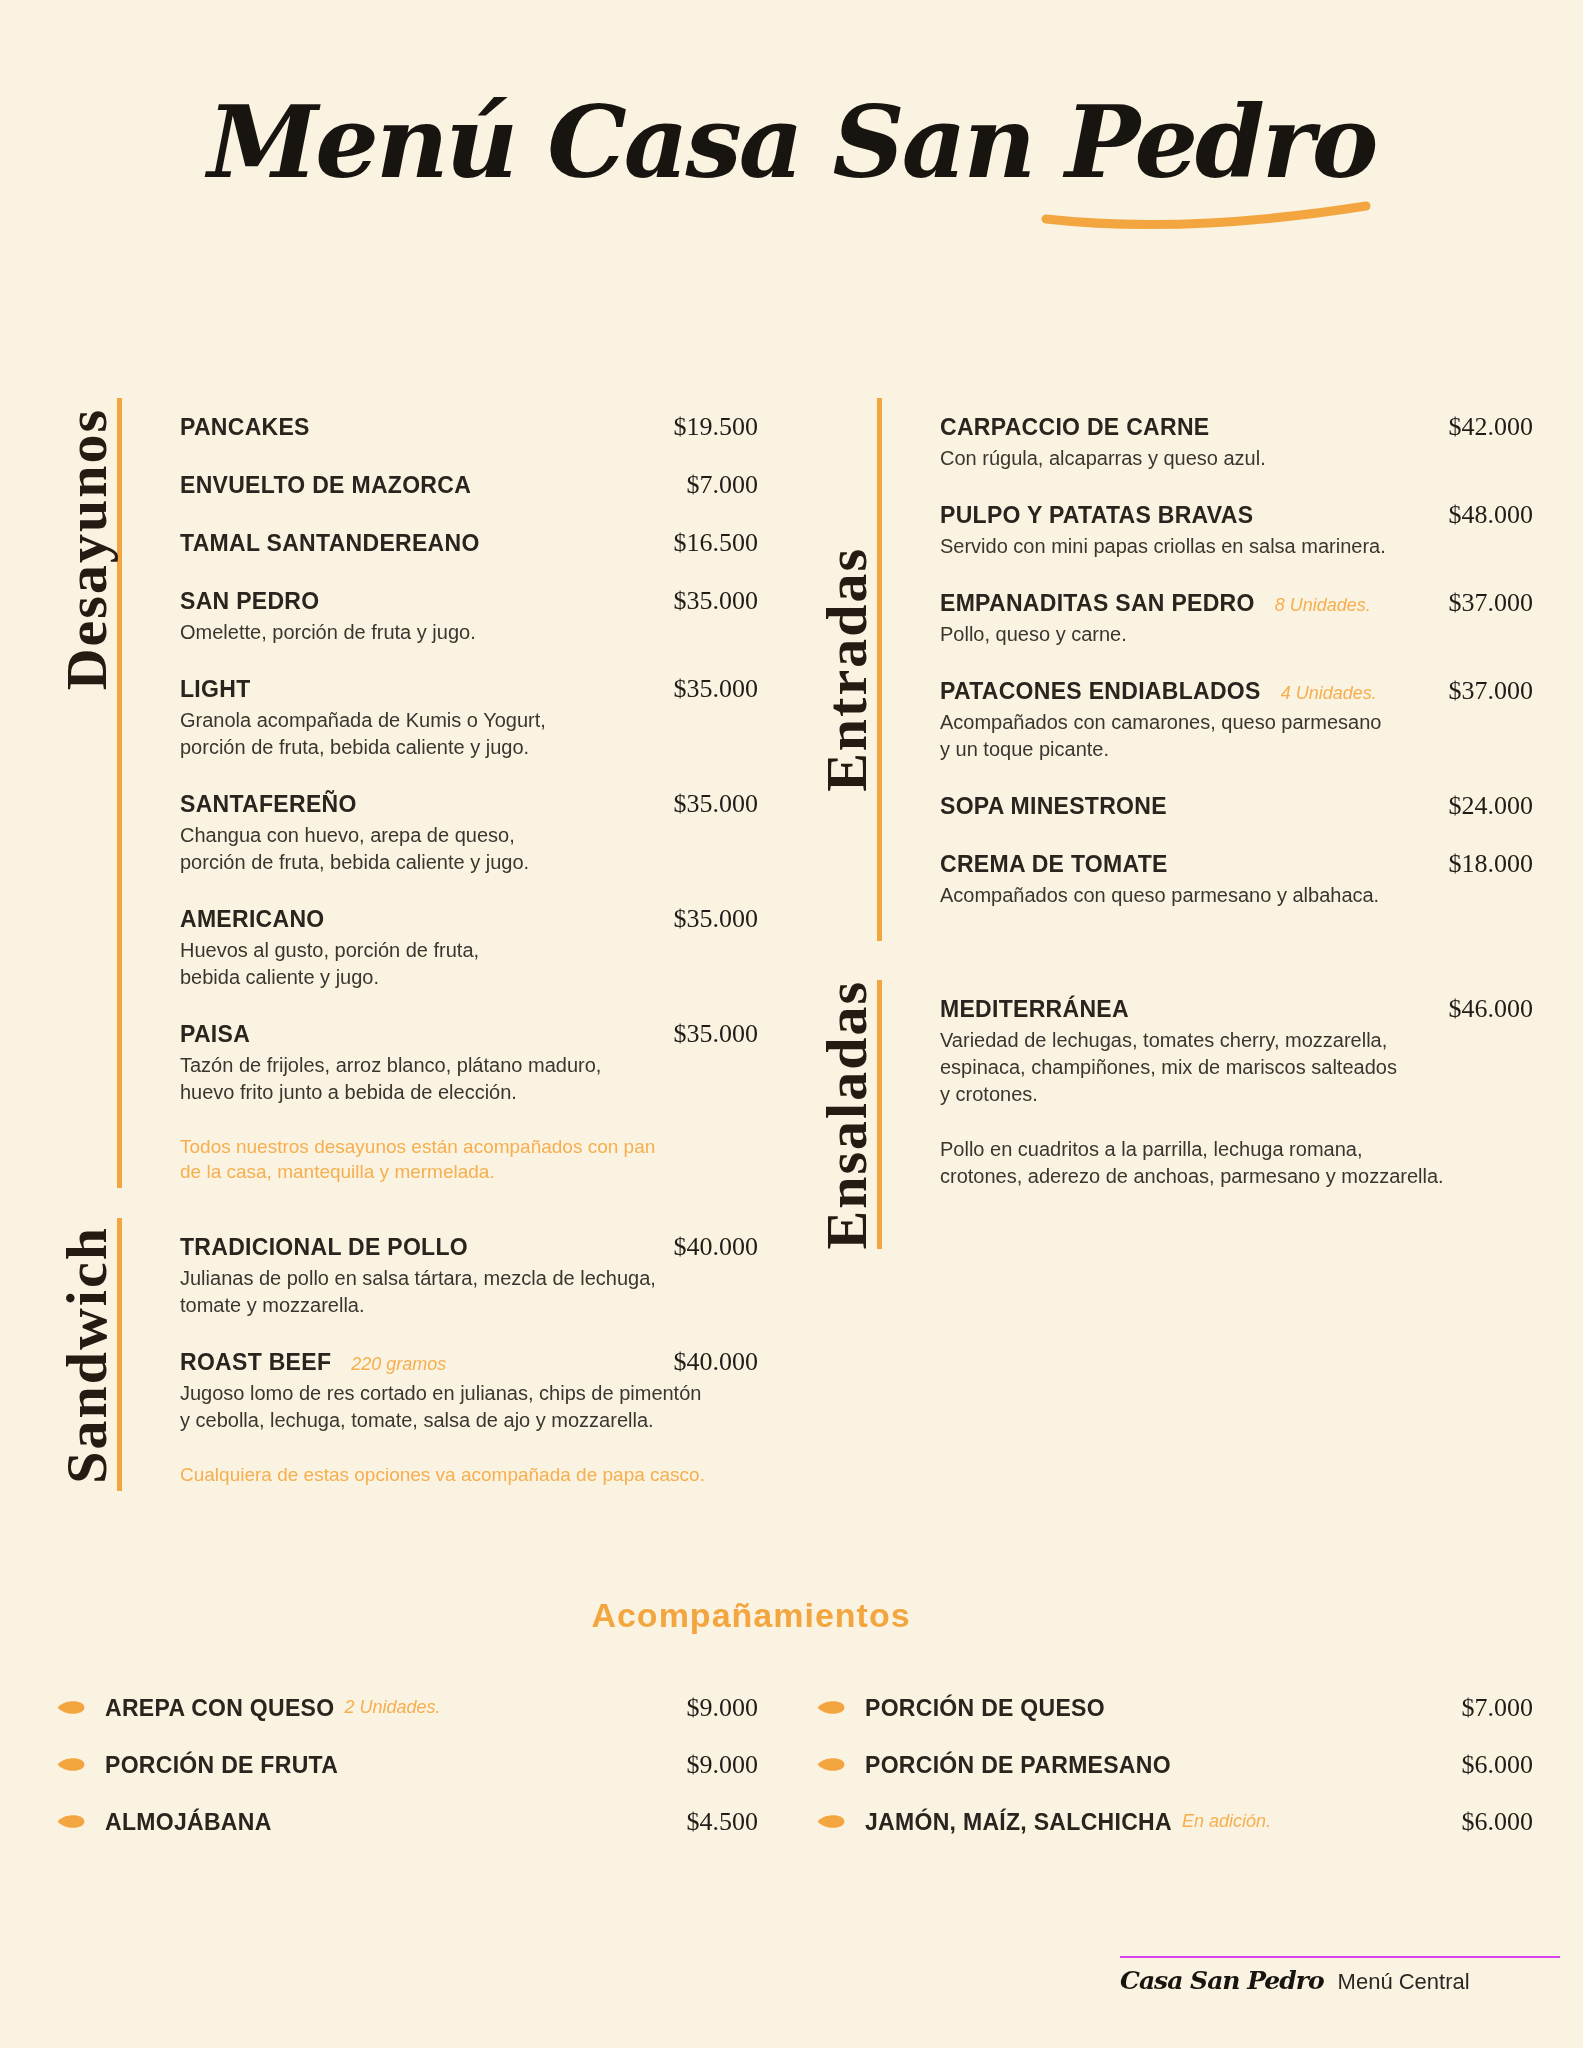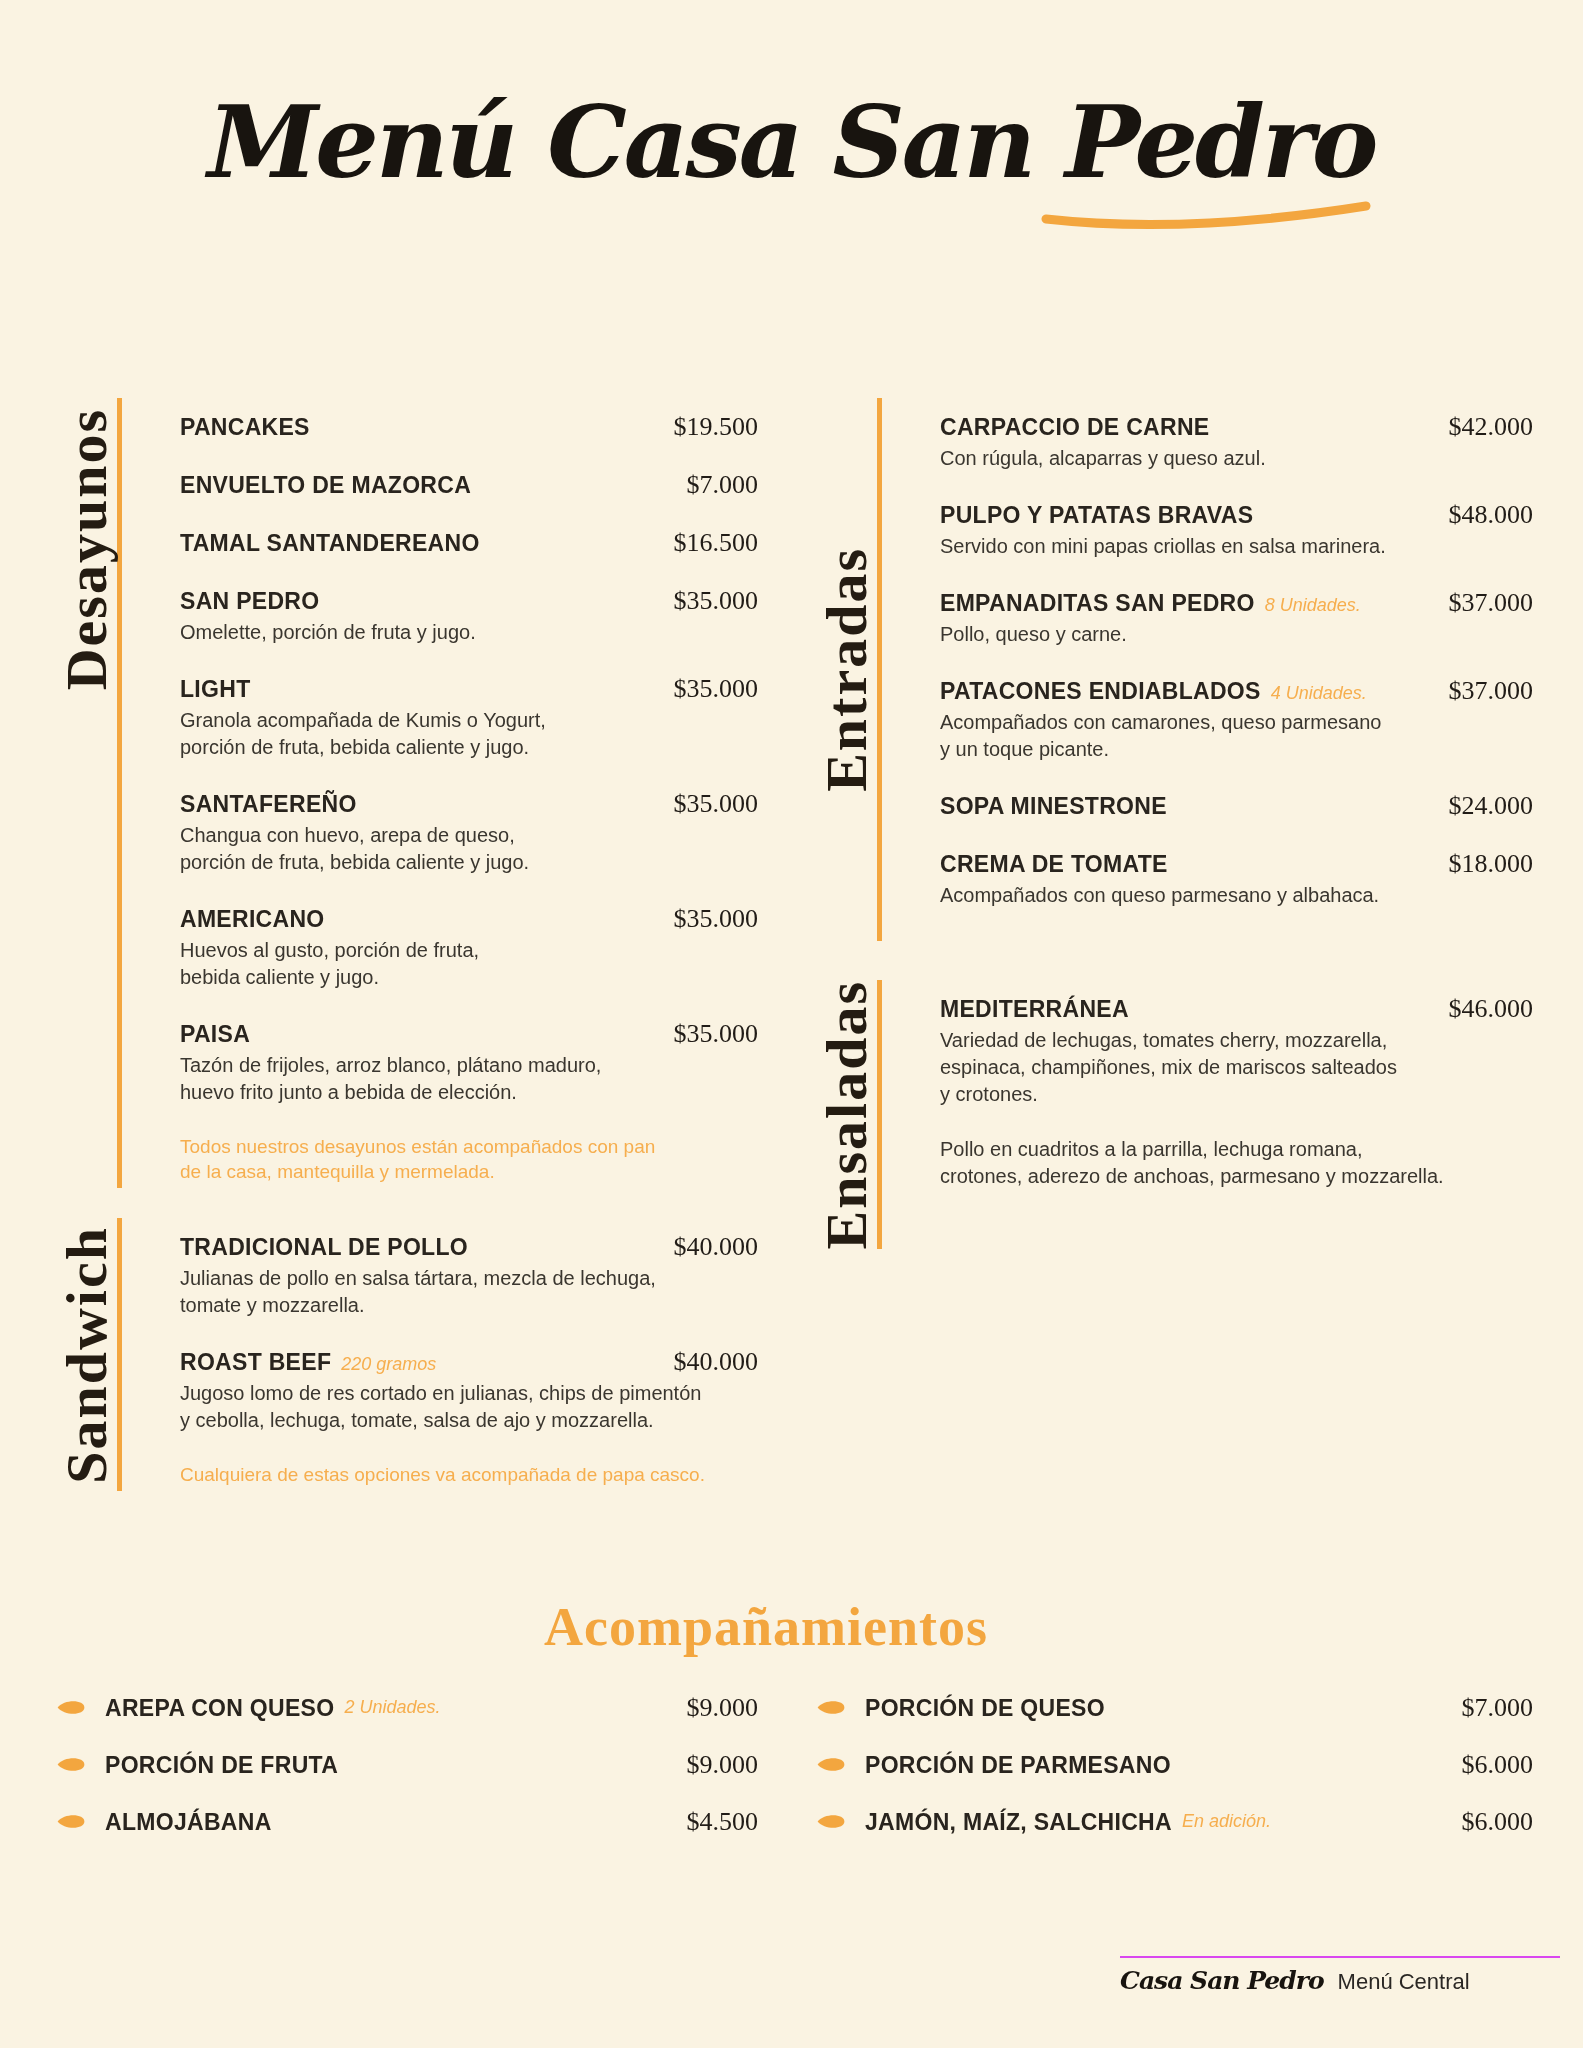--- a/index.html
+++ b/index.html
@@ -33,31 +33,31 @@
   #sec-sandwich{left:55px;top:1218px;width:703px;}
   .rail{width:62px;display:flex;flex-direction:column;align-items:center;justify-content:center;}
   #sec-desayunos .rail{justify-content:flex-start;padding-top:10px;}
   .vlabel{
     writing-mode:vertical-rl;transform:rotate(180deg);
     font-family:"Liberation Serif",serif;font-weight:700;font-size:58px;
     color:#241C12;letter-spacing:2px;white-space:nowrap;
   }
   .content{flex:1;border-left:5px solid var(--accent);padding:14px 0 4px 58px;}
   .mi{margin-bottom:28px;}
-  .mi-row{display:flex;align-items:baseline;}
+  .mi-row{display:flex;align-items:baseline;gap:10px;}
   .mi-name{font-weight:700;font-size:23px;line-height:30px;color:var(--ink);letter-spacing:.3px;}
   .mi-unit{font-style:italic;font-size:18px;color:var(--accent-soft);margin-left:10px;white-space:nowrap;}
   .mi-price{margin-left:auto;font-family:"Liberation Serif",serif;font-weight:400;
     font-size:26px;line-height:30px;color:var(--price);white-space:nowrap;padding-left:20px;}
   .mi-desc{margin-top:3px;font-size:20px;line-height:27px;color:var(--desc);white-space:pre-line;}
   .section-note{margin-top:10px;font-size:19px;line-height:25px;color:var(--accent-soft);white-space:pre-line;}
   
   .acomp-heading{
-    position:absolute;top:1596px;left:16px;width:1500px;text-align:center;
-    font-family:Liberation Serif, serif;font-weight:700;font-size:54px;
+    position:absolute;top:1596px;left:1px;width:1500px;text-align:center;
+    font-family:Liberation Sans, sans-serif;font-weight:700;font-size:34px;
     color:var(--accent);letter-spacing:1px;
   }
   .acomp-col{position:absolute;top:1692px;}
   #acomp-left{left:55px;width:703px;}
   #acomp-right{left:815px;width:718px;}
   .acomp-row{display:flex;align-items:center;margin-bottom:26px;}
   .leaf{width:32px;height:21px;margin-right:18px;flex:0 0 auto;}
   .leaf path{fill:var(--accent);}
   .acomp-row .mi-price{line-height:31px;}
   

